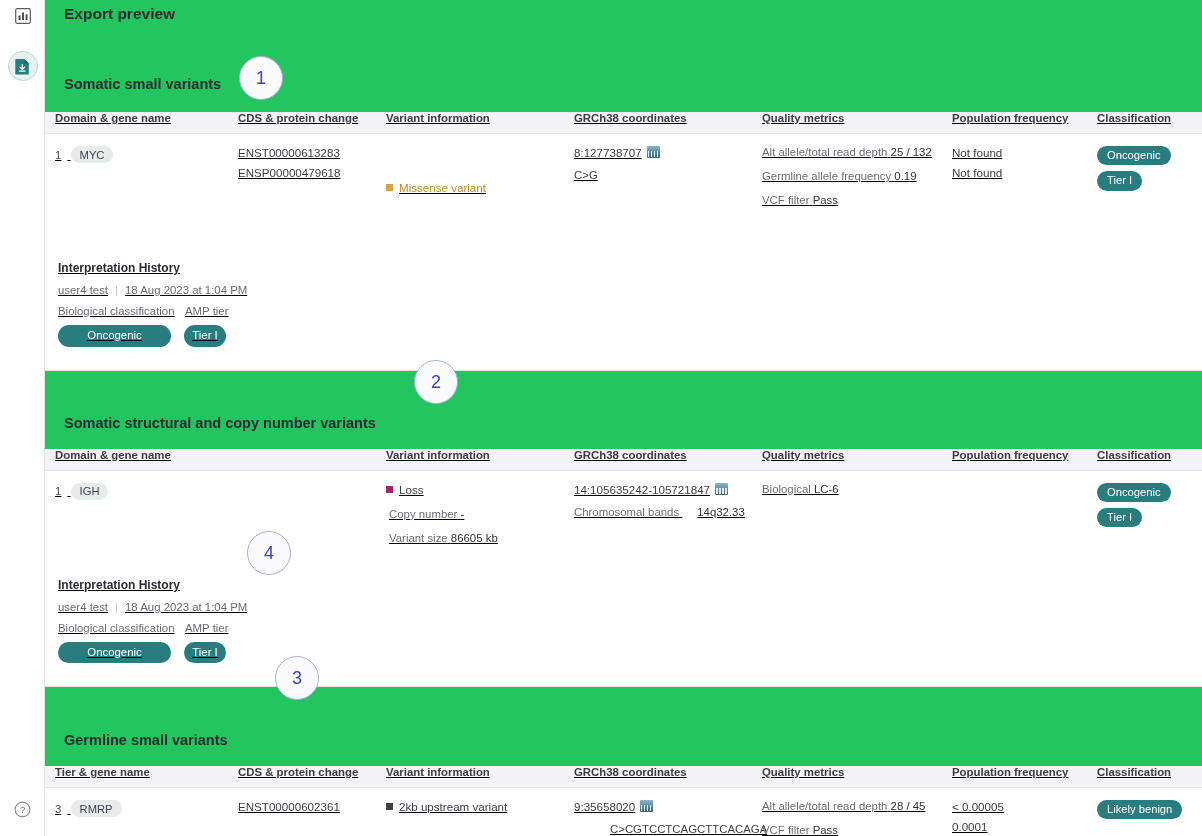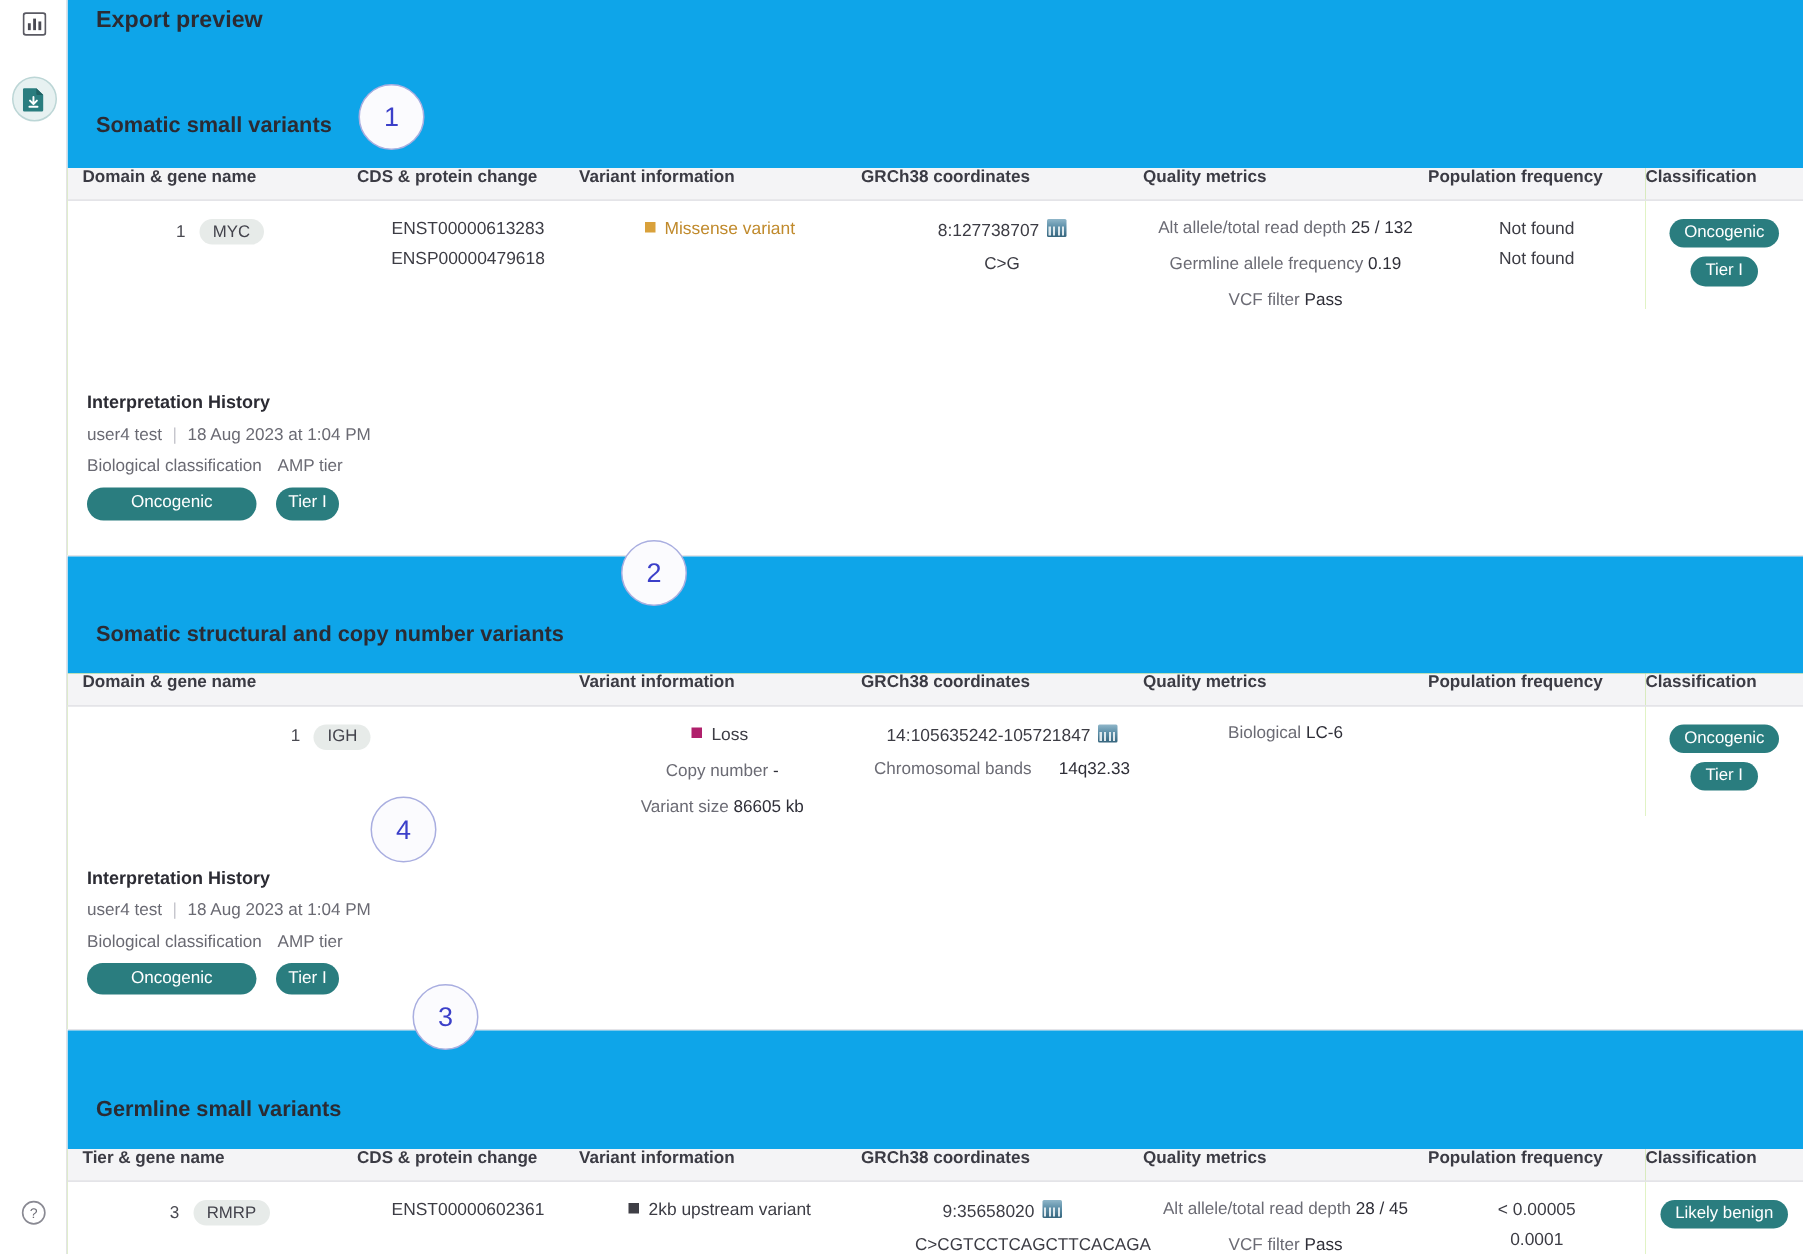--- a/index.html
+++ b/index.html
@@ -35,22 +35,22 @@
 
   
   .main {
     flex: 1 1 auto; height: 836px;
     background: #f4f4f6;
     position: relative;
     overflow: hidden;
   }
 
   
-  .card { background: #84cc16; position: relative; }
-  .card-head { background: #0ea5e9; position: relative; }
+  .card { background: #3b82f6; position: relative; text-decoration: underline; }
+  .card-head { background: #22c55e; position: relative; }
   .page-title {
     font-size: 15.5px; font-weight: 700; color: #2b2b33;
     padding: 0 0 0 19px; line-height: 1;
     position: absolute; top: 6px; left: 0;
   }
   .sec-title {
     font-size: 14.5px; font-weight: 700; color: #2b2b33;
     position: absolute; left: 19px;
   }
 
@@ -68,21 +68,21 @@
   
   table.vt { width: 100%; border-collapse: collapse; table-layout: fixed; }
   table.vt thead th {
     text-align: left; font-size: 11.4px; font-weight: 700; color: #3b3b44;
     padding: 0 0 9px 0; background: #f4f4f6;
     border-bottom: 1px solid #e4e4e8;
     vertical-align: bottom;
   }
   table.vt tbody td {
     background: #ffffff; vertical-align: top;
-    padding-top: 12px; font-size: 11.6px; color: #3c3c44; text-align: center;
+    padding-top: 12px; font-size: 11.6px; color: #3c3c44;
   }
   .c-idx { padding-left: 10px !important; }
 
   .rank { font-size: 11.4px; color: #4a4a52; margin-right: 6px; }
   .gene-pill {
     display: inline-block; background: #e7ebe9; color: #43434c;
     border-radius: 10px; padding: 2.5px 9px; font-size: 11.2px;
   }
 
   .sq { display:inline-block; width:7px; height:7px; margin-right:6px;
@@ -217,21 +217,21 @@
           <tr>
             <td class="c-idx">
               <span class="rank">1</span>
               <span class="gene-pill">MYC</span>
             </td>
             <td>
               <div>ENST00000613283</div>
               <div style="margin-top:7px;">ENSP00000479618</div>
             </td>
             <td>
-              <div class="vi-main" style="color:#c08a2c;">
+              <div class="vi-main" style="color:#c08a2c;margin-top:35px;">
                 <span class="sq" style="background:#d9a13b;"></span><span>Missense variant</span>
               </div>
             </td>
             <td>
               <div class="coord">
                 <span>8:127738707</span><span class="igv"></span>
               </div>
               <div class="coord2" style="color:#3c3c44;">C&gt;G</div>
             </td>
             <td>

